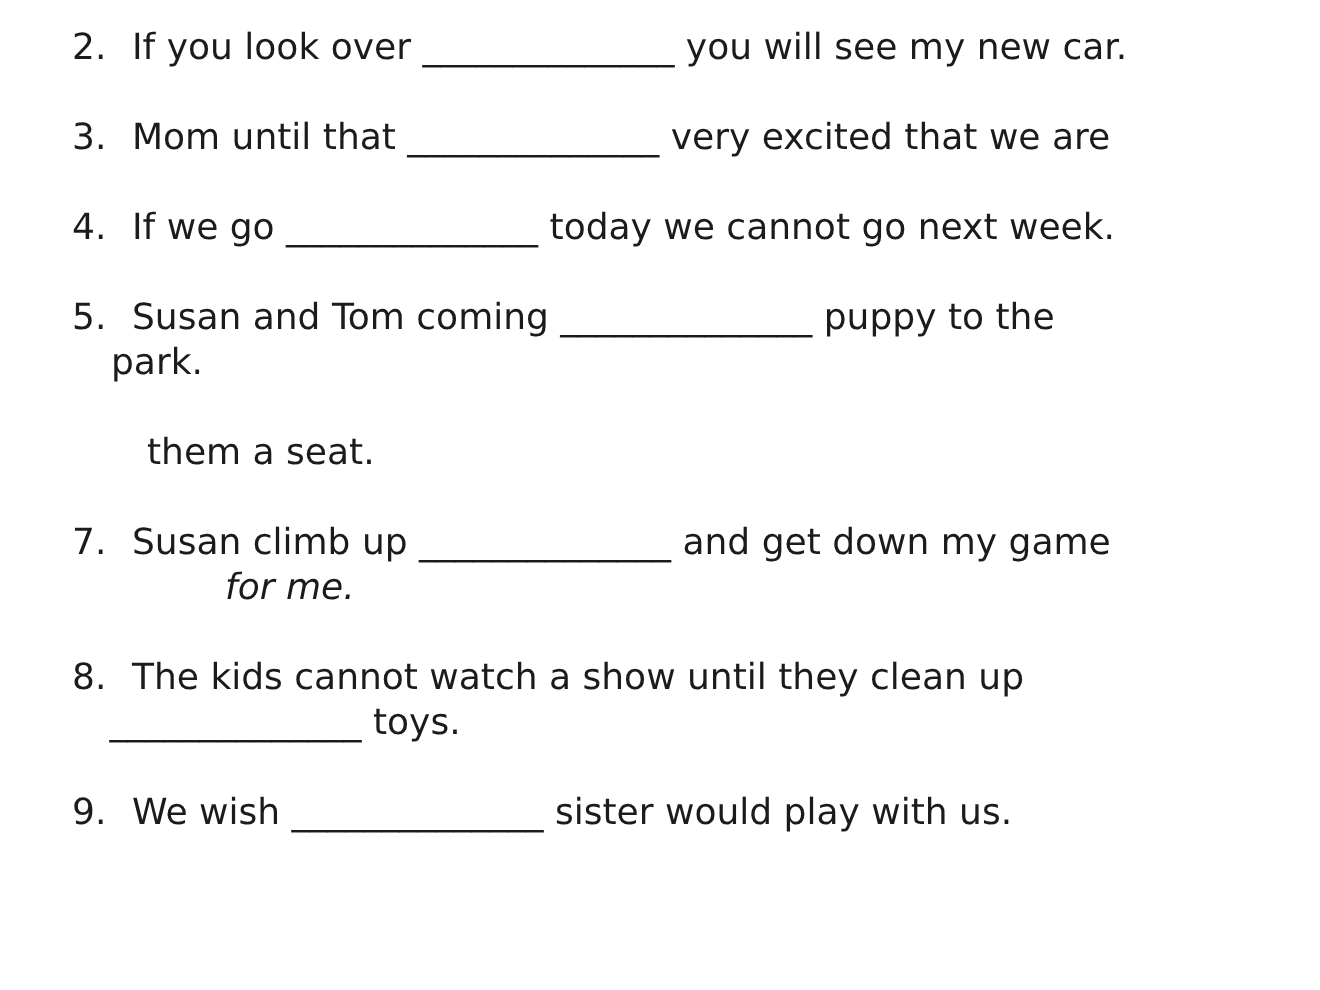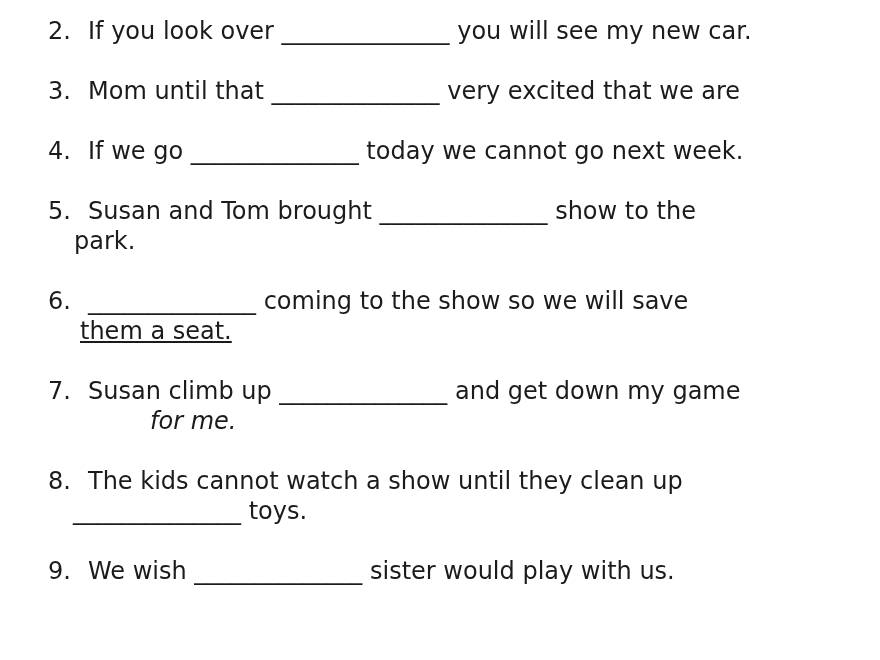--- a/index.html
+++ b/index.html
@@ -24,21 +24,21 @@
     margin-bottom: 30px;
   }
   .line {
     white-space: nowrap;
   }
   .num {
     display: inline-block;
     width: 40px;
   }
   .wrap-26 { margin-left: 26px; }
-  .wrap-34 { margin-left: 32px; text-decoration: underline; }
+  .wrap-34 { margin-left: 50px; }
   .wrap-50 { margin-left: 25px; }
   .wrap-102 { margin-left: 102px; font-style: italic; }
 </style>
 </head>
 <body>
 
 <div class="page">
 
   <div class="item">
     <div class="line"><span class="num">2.</span><span>If you look over ______________ you will see my new car.</span></div>
@@ -46,26 +46,25 @@
 
   <div class="item">
     <div class="line"><span class="num">3.</span><span>Mom until that ______________ very excited that we are</span></div>
   </div>
 
   <div class="item">
     <div class="line"><span class="num">4.</span><span>If we go ______________ today we cannot go next week.</span></div>
   </div>
 
   <div class="item">
-    <div class="line"><span class="num">5.</span><span>Susan and Tom brought ______________ show to the</span></div>
+    <div class="line"><span class="num">5.</span><span>Susan and Tom coming ______________ puppy to the</span></div>
     <div class="line wrap-26">park.</div>
   </div>
 
   <div class="item">
-    <div class="line"><span class="num">6.</span><span>______________ coming to the show so we will save</span></div>
     <div class="line wrap-34">them a seat.</div>
   </div>
 
   <div class="item">
     <div class="line"><span class="num">7.</span><span>Susan climb up ______________ and get down my game</span></div>
     <div class="line wrap-102">for me.</div>
   </div>
 
   <div class="item">
     <div class="line"><span class="num">8.</span><span>The kids cannot watch a show until they clean up</span></div>

